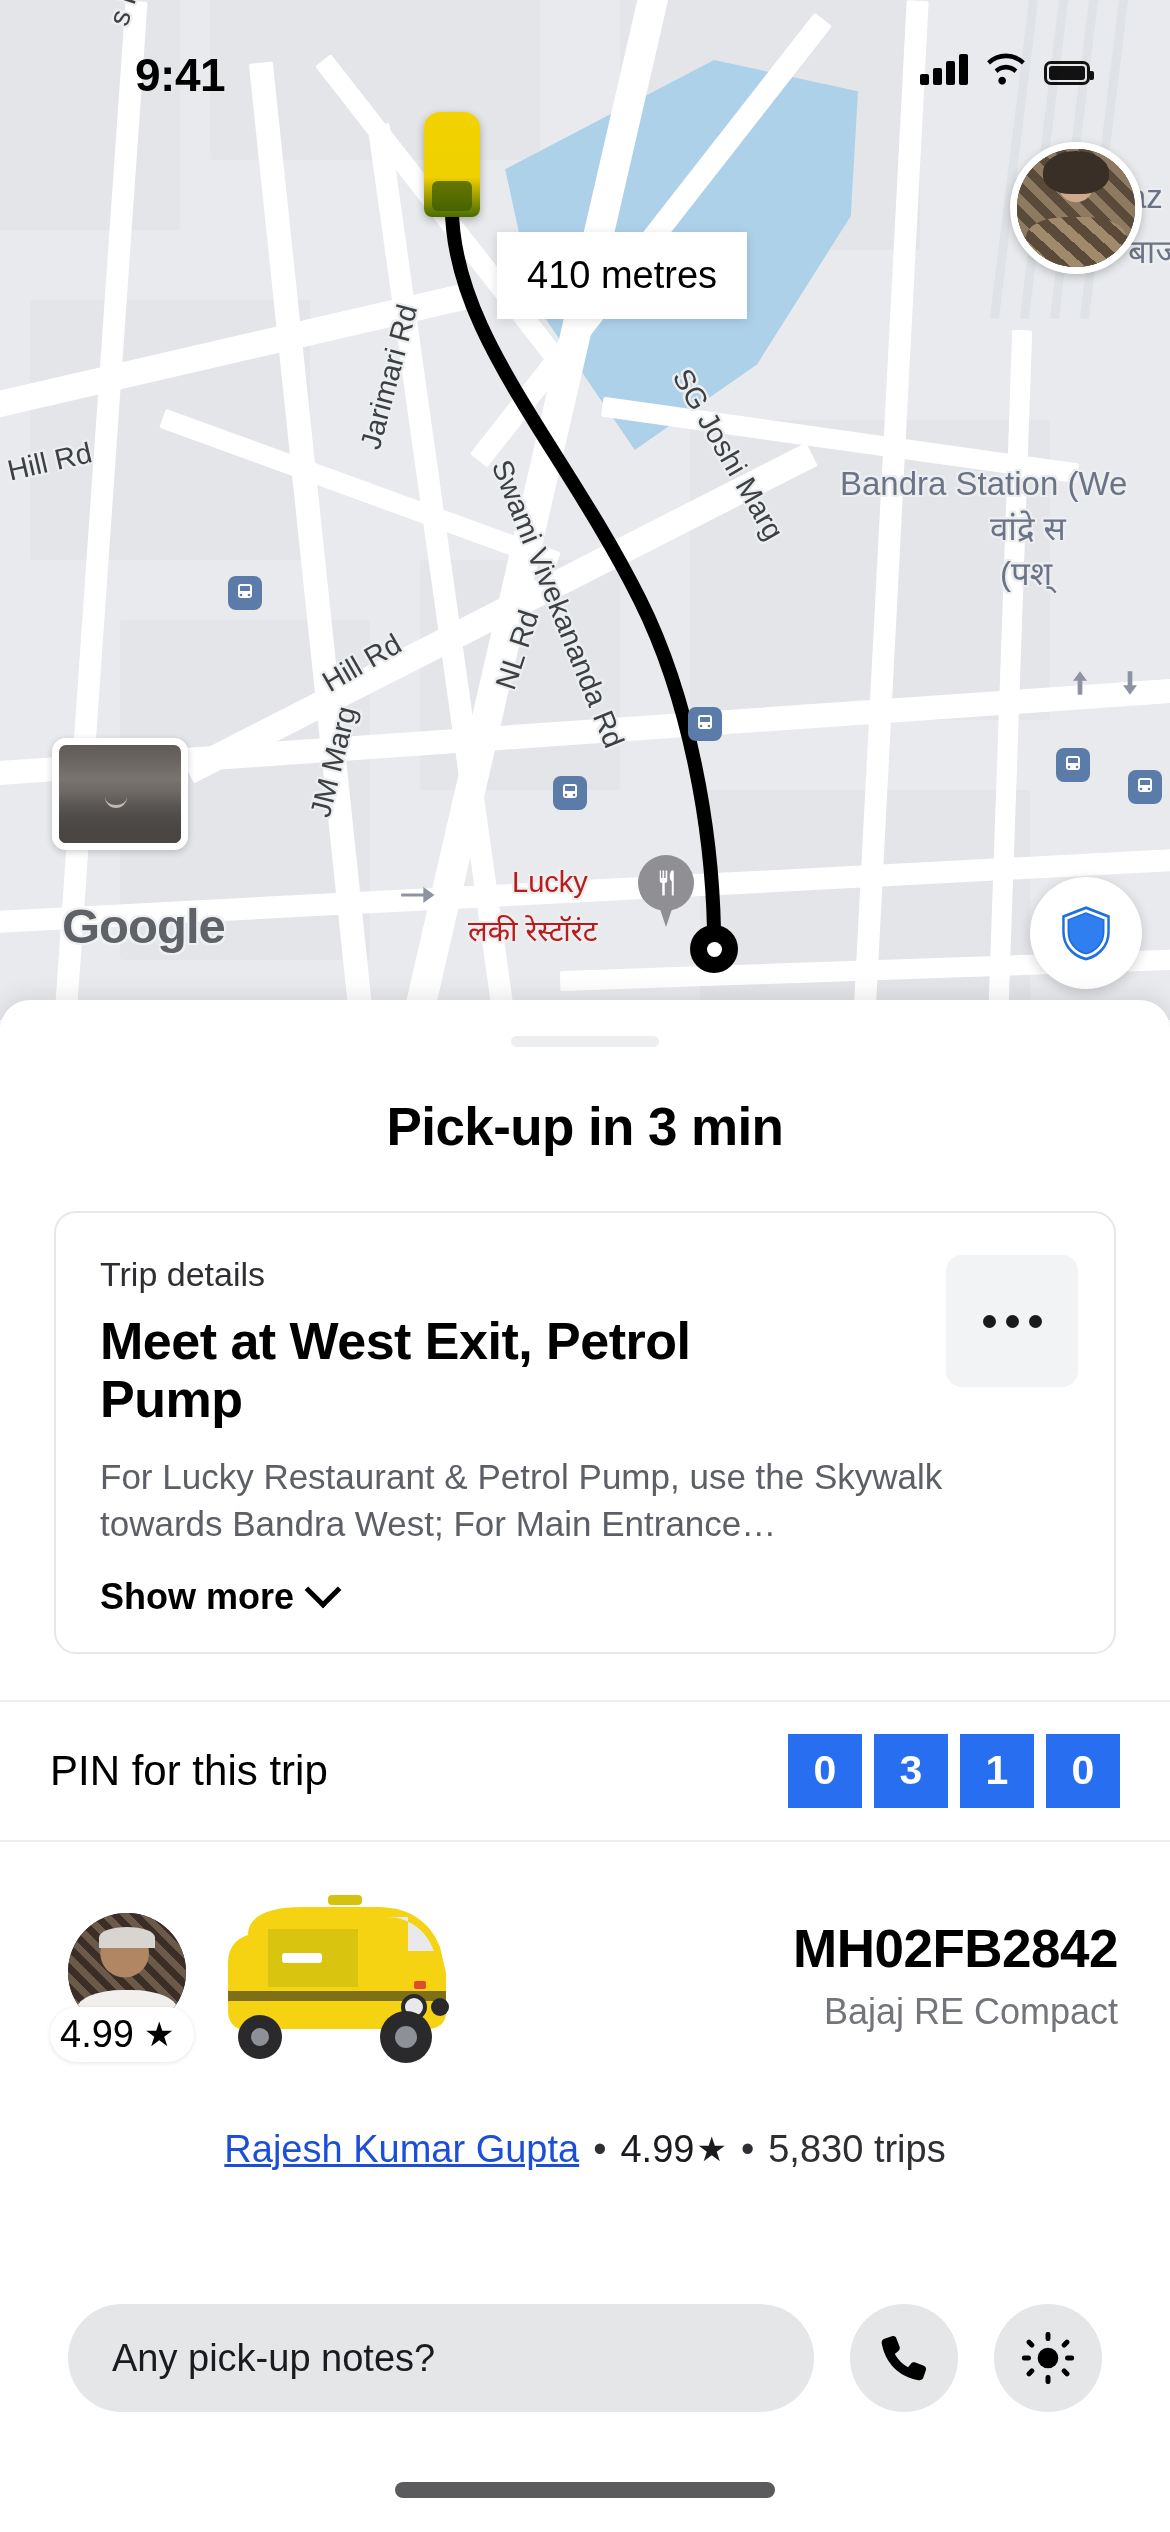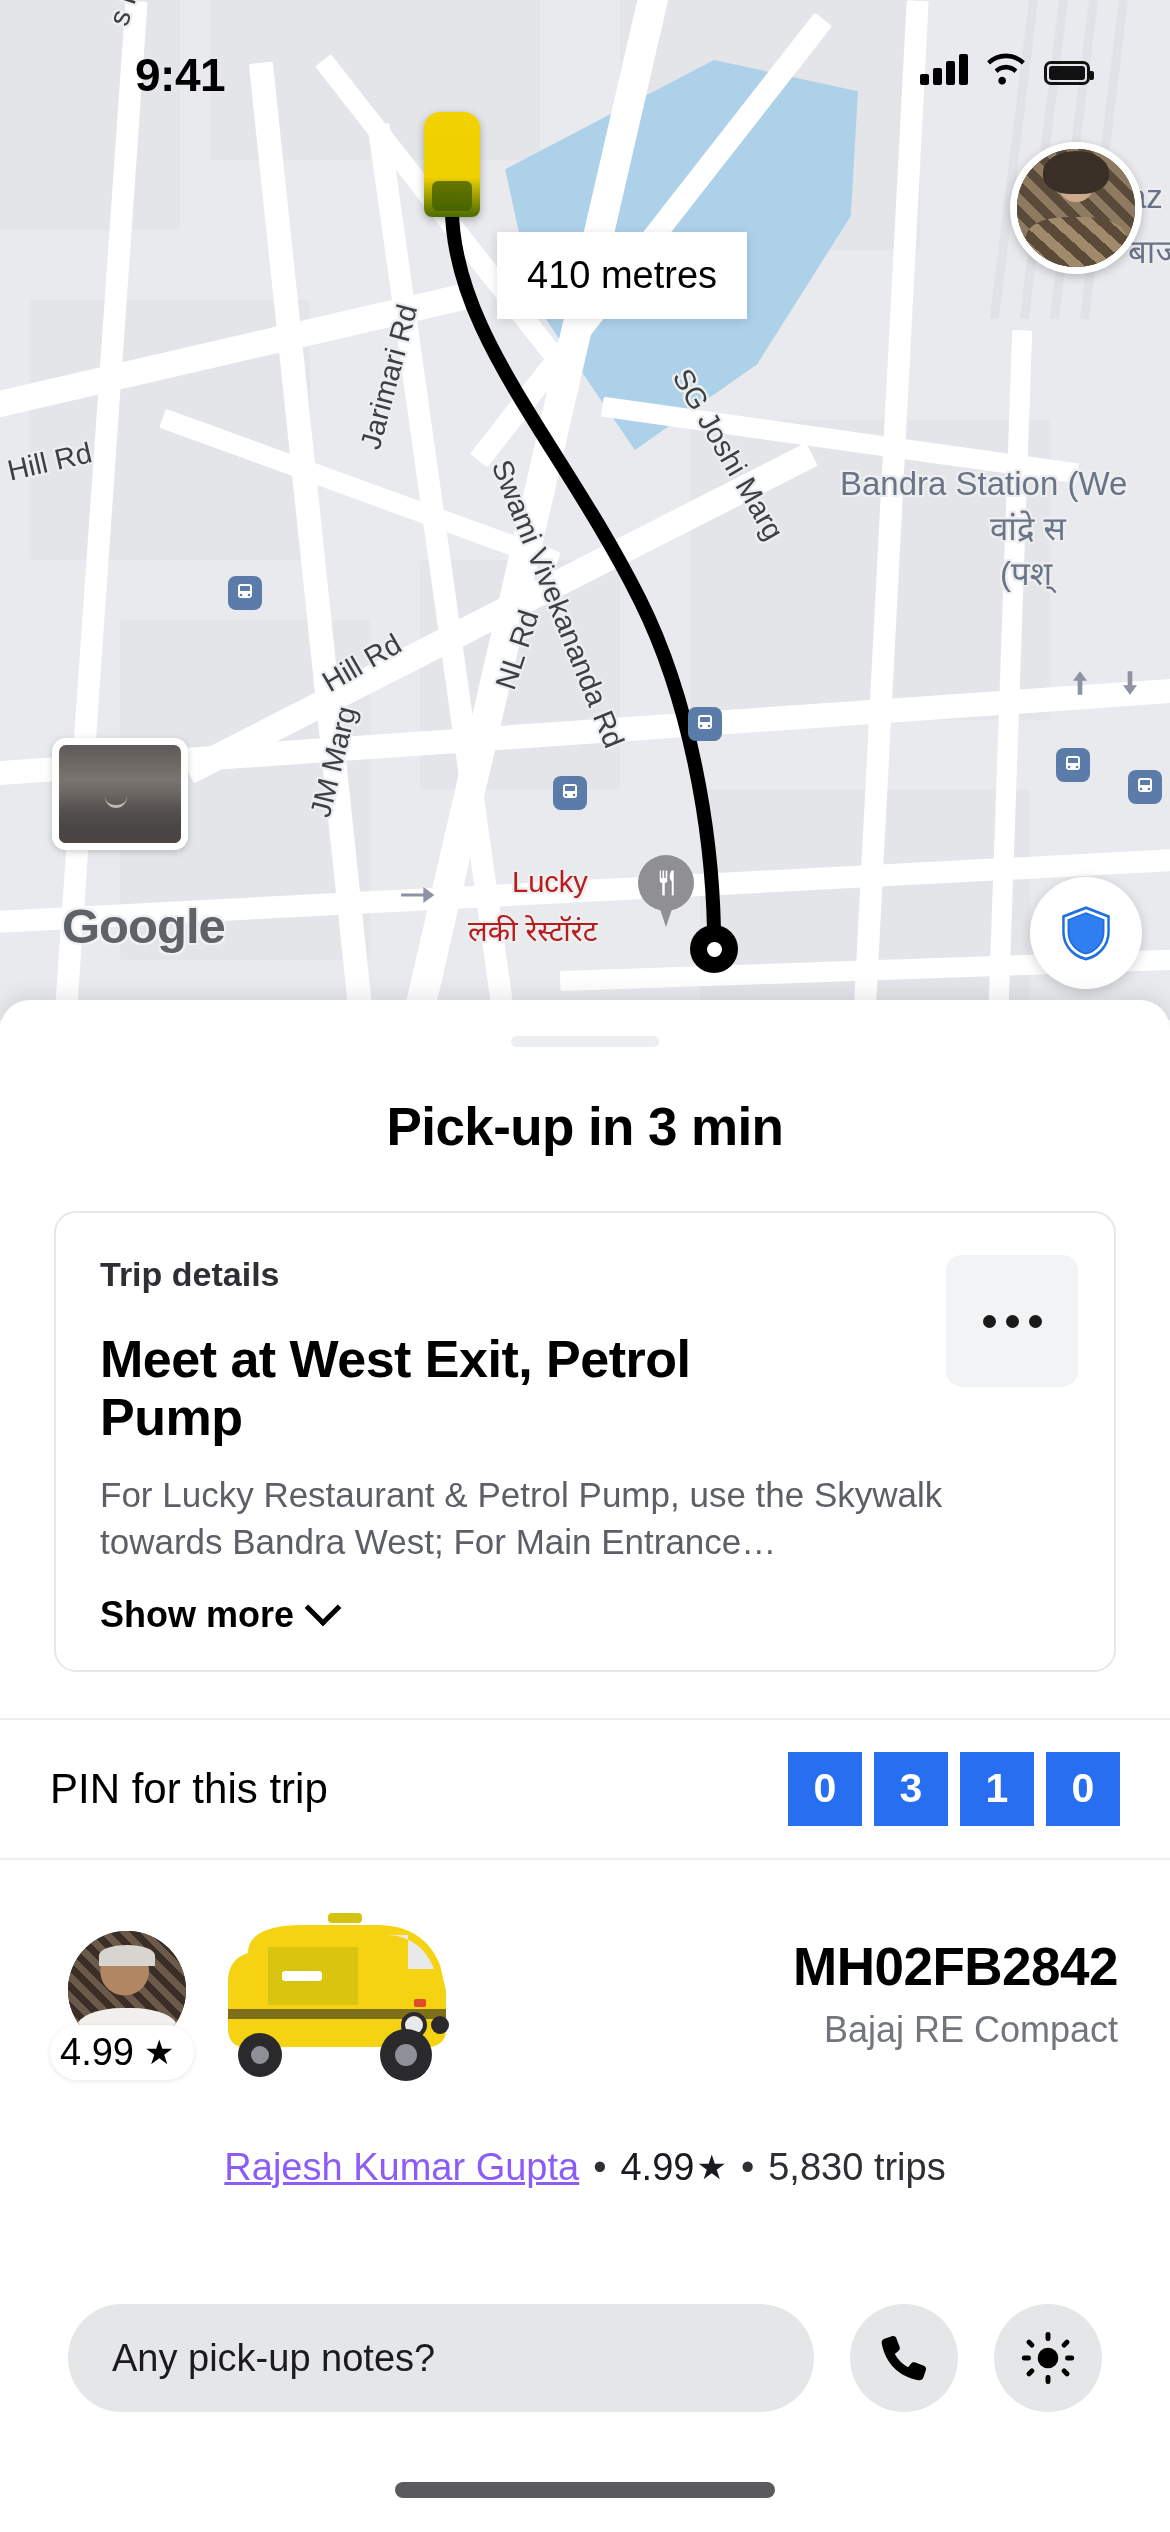--- a/index.html
+++ b/index.html
@@ -173,21 +173,21 @@
   }
   .sheet-title {
     text-align: center; font-size: 53px; font-weight: 700; color: #000;
     margin-top: 96px; letter-spacing: -0.6px;
   }
 
   .trip-card {
     margin: 54px 54px 0 54px; border: 2px solid #e6e7e9; border-radius: 22px;
     padding: 42px 44px 34px 44px; position: relative;
   }
-  .trip-label { font-size: 34px; color: #2e2e33; margin-bottom: 36px; font-weight: bold; }
+  .trip-label { font-size: 34px; color: #2e2e33; margin-bottom: 18px; }
   .trip-title {
     font-size: 52px; font-weight: 700; color: #000; line-height: 1.12;
     letter-spacing: -0.5px; max-width: 700px;
   }
   .trip-desc {
     font-size: 35px; color: #5c5f65; line-height: 1.33; margin-top: 26px;
     max-width: 975px;
   }
   .show-more {
     display: flex; align-items: center; gap: 16px; margin-top: 28px;
@@ -244,21 +244,21 @@
   .rickshaw { position: absolute; left: 158px; top: 24px; width: 256px; height: 170px; }
 
   .veh-right { text-align: right; padding-right: 2px; }
   .plate { font-size: 53px; font-weight: 600; color: #000; letter-spacing: -0.5px; }
   .model { font-size: 36px; color: #72757a; margin-top: 12px; }
 
   .driver-line {
     text-align: center; font-size: 38px; color: #2e2e33; margin-top: 18px;
     display: flex; align-items: center; justify-content: center; gap: 14px;
   }
-  .driver-name { color: #8b5cf6; text-decoration: underline; font-weight: 400; }
+  .driver-name { color: #1d4ed8; text-decoration: underline; font-weight: 400; }
   .dot-sep { color: #2e2e33; }
   .rating-inline { display: inline-flex; align-items: center; gap: 2px; color:#1b1b1f; }
 
   .bottom-bar {
     position: absolute; left: 0; bottom: 120px; width: 1170px;
     padding: 0 68px; display: flex; align-items: center; gap: 36px;
   }
   .notes-input {
     flex: 1; height: 108px; background: #e5e6e8; border-radius: 54px;
     display: flex; align-items: center; padding: 3px 44px;

